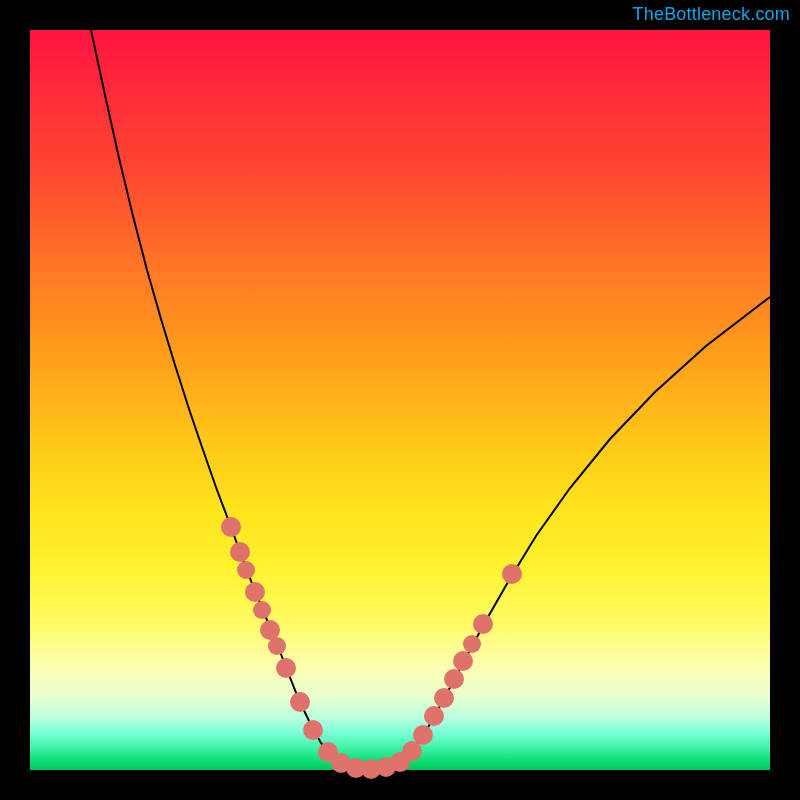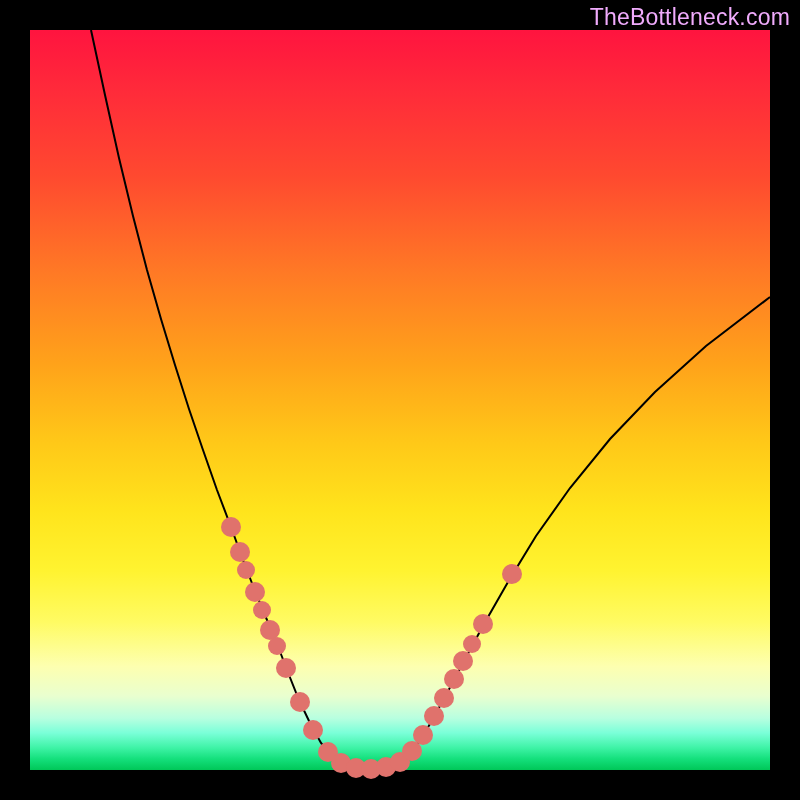--- a/index.html
+++ b/index.html
@@ -8,23 +8,23 @@
     position: relative;
     width: 800px;
     height: 800px;
     background: #000;
   }
   .watermark {
     position: absolute;
     top: 4px;
     right: 10px;
     font-family: Arial, Helvetica, sans-serif;
-    font-size: 23px;
+    font-size: 18px;
     font-weight: 500;
-    color: #f0abfc;
+    color: #0ea5e9;
     letter-spacing: 0.2px;
   }
   .plot {
     position: absolute;
     left: 30px;
     top: 30px;
     width: 740px;
     height: 740px;
   }
   .bg-gradient {

